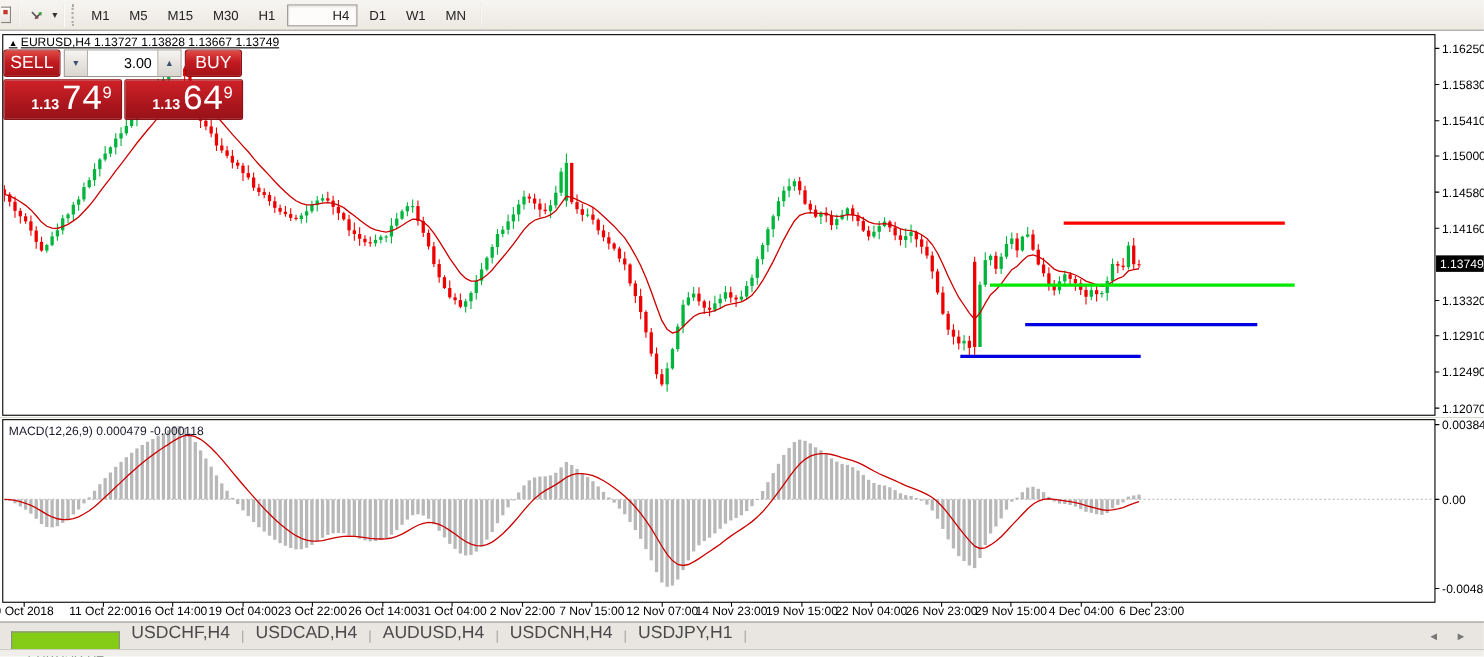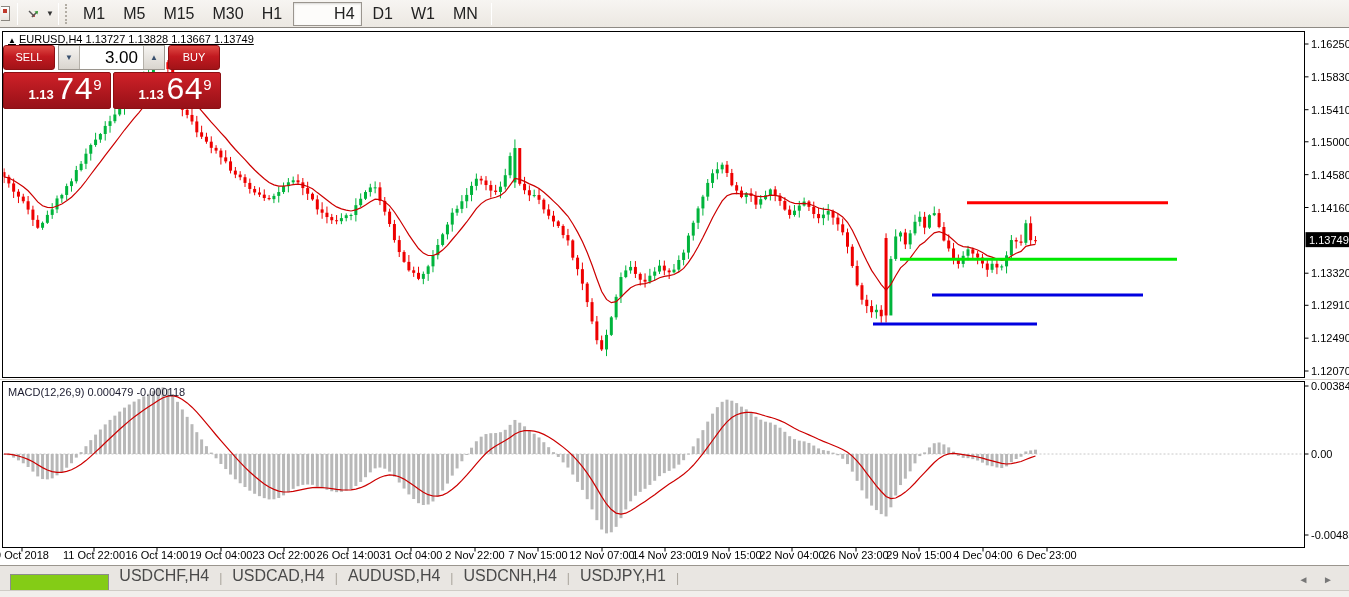--- a/index.html
+++ b/index.html
@@ -6,47 +6,47 @@
   html,body { width:1349px; height:597px; overflow:hidden; background:#fff;
               font-family:"Liberation Sans","DejaVu Sans",sans-serif; }
   #app { position:relative; width:1349px; height:597px; background:#fff; }
 
   
   #toolbar { position:absolute; left:0; top:0; width:1349px; height:28px;
              background:linear-gradient(#f7f5f2,#ece8e2);
              border-bottom:1px solid #8e8a84; display:flex; align-items:center; }
   .tb-sep { width:1px; height:22px; background:#c9c4bc; border-right:1px solid #fff; margin:0 4px; }
   .tb-grip { width:4px; height:20px; border-left:2px dotted #b2ada4; margin:0 5px 0 2px; }
-  .tf-btn { min-width:24px; padding:2px 6px; margin:0 2px; font-size:16px; color:#222;
+  .tf-btn { min-width:24px; padding:2px 6px; margin:0 2px; font-size:12px; color:#222;
             background:transparent; border:1px solid transparent; text-align:center; cursor:default; }
   .tf-btn.active { background:#fdfcfa; border:1px solid #9a958e; box-shadow:inset 0 1px 2px rgba(0,0,0,.15);padding-left:40px; }
   .tb-icon { display:flex; align-items:center; justify-content:center; height:22px; padding:0 3px; }
   #partial-icon { width:9px; height:15px; margin-left:-2px; border:1px solid #8a867f;
                   background:linear-gradient(#fff,#e8e4de); border-left:none; position:relative; }
   #partial-icon:after { content:""; position:absolute; right:2px; top:2px; width:4px; height:4px; background:#c0392b; }
   .caret { font-size:8px; color:#333; margin-left:2px; }
 
   
   #chart-window { position:absolute; left:0; top:28px; width:1349px; height:537px; background:#fff; }
   #chart-svg { position:absolute; left:0; top:0; }
   #chart-title { position:absolute; left:8px; top:5px; font-size:11px; color:#000; z-index:5;text-decoration:underline; }
   #chart-title .tri { font-size:8px; margin-right:3px; }
 
   
   #trade-panel { position:absolute; left:3px; top:17px; width:222px; z-index:10; }
   .tp-row { display:flex; height:25px; }
-  .tp-btn { width:52px; height:25px; color:#fff; font-size:11px; text-align:center; line-height:23px;
+  .tp-btn { width:52px; height:25px; color:#fff; font-size:16px; text-align:center; line-height:23px;
             background:linear-gradient(#e04b45,#c21a20 45%,#a21318); border:1px solid #8c1014;
             border-radius:3px; cursor:pointer; }
   .tp-ctl { display:flex; height:25px; margin:0 3px; border:1px solid #9a958e; background:#fff; }
   .spin { width:21px; background:linear-gradient(#f6f4f1,#d9d5cf); color:#39506e; font-size:8px;
           display:flex; align-items:center; justify-content:center; cursor:pointer; }
   .spin.dn { border-right:1px solid #b5b1aa; }
   .spin.up { border-left:1px solid #b5b1aa; }
-  #vol-input { width:63px; height:23px; border:none; outline:none; font-size:17px; text-align:right;
+  #vol-input { width:63px; height:23px; border:none; outline:none; font-size:13px; text-align:right;
                padding-right:5px; font-family:inherit; }
   .tp-quotes { display:flex; margin-top:2px; }
   .quote { width:108px; height:37px; margin-right:2px; color:#fff; border-radius:2px;
            background:linear-gradient(#cf2128,#a8151c 70%,#971219); border:1px solid #8c1014;
            display:flex; align-items:flex-end; justify-content:center; padding-bottom:2px; cursor:pointer; }
   .q-small { font-size:13px; font-weight:bold; margin:0 2px 4px 16px; }
   .q-big { font-size:32px; line-height:30px; letter-spacing:-1px;font-family:Liberation Mono, monospace; }
   .q-sup { font-size:15px; line-height:14px; margin:2px 0 14px 1px; }
 
   

